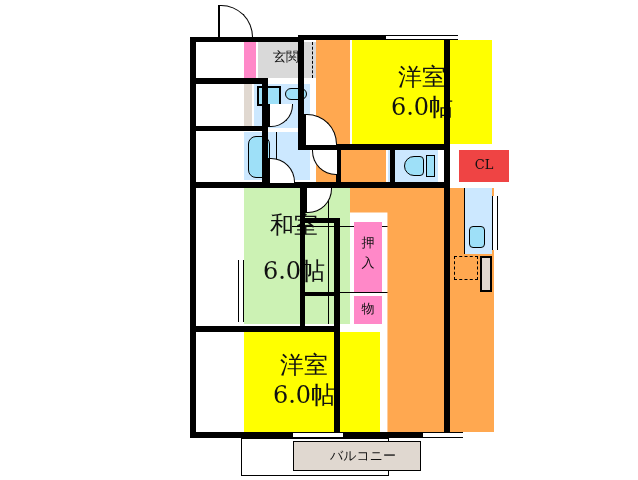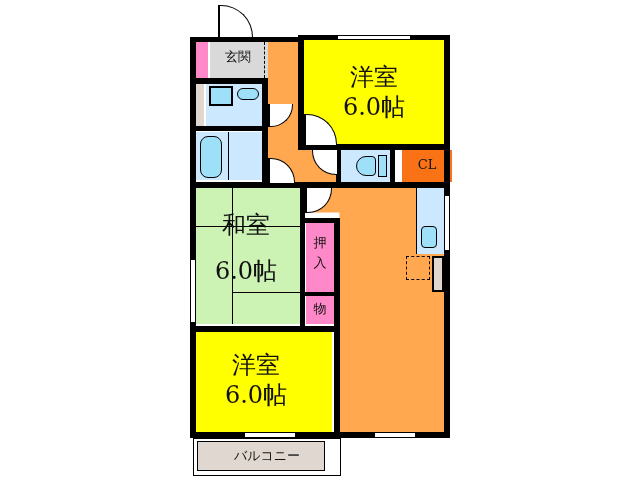--- a/index.html
+++ b/index.html
@@ -1,17 +1,17 @@
 <!DOCTYPE html>
 <html><head>
 <meta charset="utf-8">
 <style>
   html, body { margin:0; padding:0; background:#ffffff; }
   body { width:638px; height:480px; position:relative; overflow:hidden; font-family:"DejaVu Serif", serif; }
-  .abs { position:absolute; box-sizing:border-box; }
+  .abs { position:absolute; box-sizing:border-box;margin-left:48px; }
   .wall { position:absolute; background:#000; }
   .room-label { position:absolute; text-align:center; color:#111; line-height:1.1; }
   .big { font-size:24px; }
   .small { font-size:13px; }
   .door-arc { position:absolute; border:1.5px solid #000; background:#fff; }
 </style>
 </head>
 <body>
 
 <div class="abs" style="left:268px;top:40px;width:34px;height:150px;background:#ffa850;"></div>
@@ -36,21 +36,21 @@
 
 <div class="abs" style="left:304px;top:40px;width:140px;height:104px;background:#ffff00;">
   <div class="room-label big" style="left:0;top:24px;width:140px;">洋室</div>
   <div class="room-label big" style="left:0;top:54px;width:140px;">6.0帖</div>
 </div>
 
 <div class="abs" style="left:340px;top:150px;width:50px;height:32px;background:#cce8ff;"></div>
 <div class="abs" style="left:356px;top:156px;width:20px;height:20px;background:#9ee0f8;border:1.5px solid #000;border-radius:10px 4px 4px 10px;"></div>
 <div class="abs" style="left:378px;top:155px;width:9px;height:22px;background:#9ee0f8;border:1.5px solid #000;"></div>
 
-<div class="abs" style="left:402px;top:150px;width:50px;height:32px;background:#f97316;">
+<div class="abs" style="left:411px;top:150px;width:50px;height:32px;background:#ef4444;">
   <div class="room-label small" style="left:0;top:8px;width:50px;">CL</div>
 </div>
 
 <div class="abs" style="left:196px;top:188px;width:106px;height:136px;background:#ccf2b4;">
   <div class="abs" style="left:36px;top:0;width:1px;height:136px;background:#000;"></div>
   <div class="abs" style="left:0;top:38px;width:106px;height:1px;background:#000;"></div>
   <div class="abs" style="left:36px;top:104px;width:70px;height:1px;background:#000;"></div>
   <div class="room-label big" style="left:0;top:24px;width:100px;background:transparent;">和室</div>
   <div class="room-label big" style="left:0;top:70px;width:100px;">6.0帖</div>
 </div>

